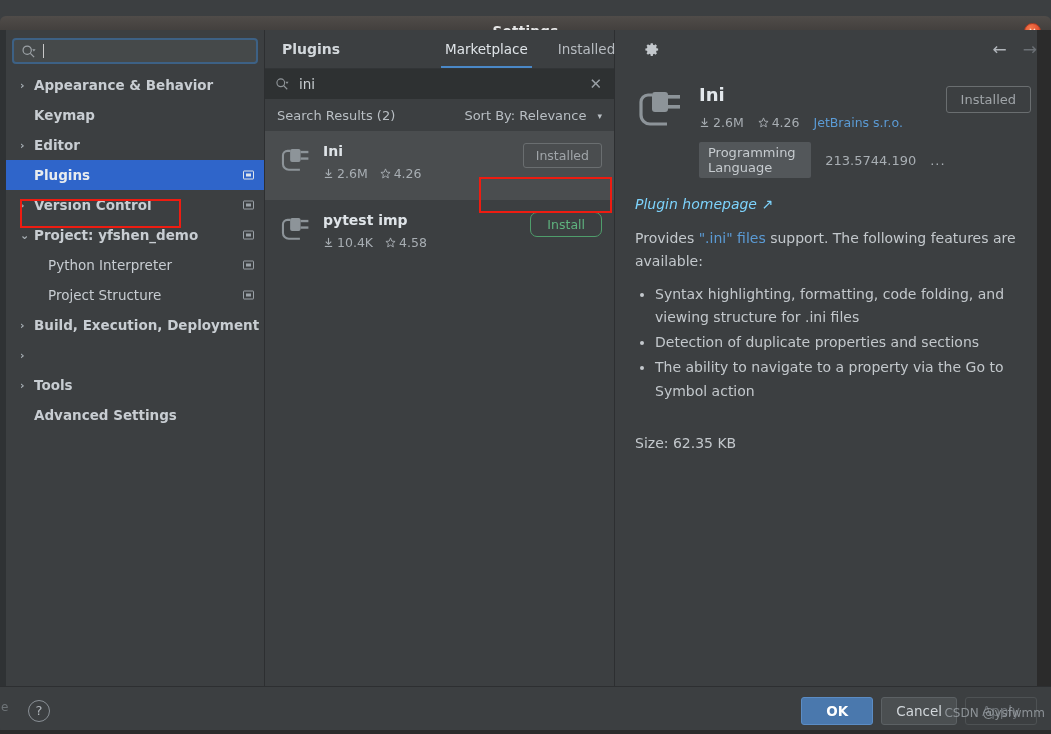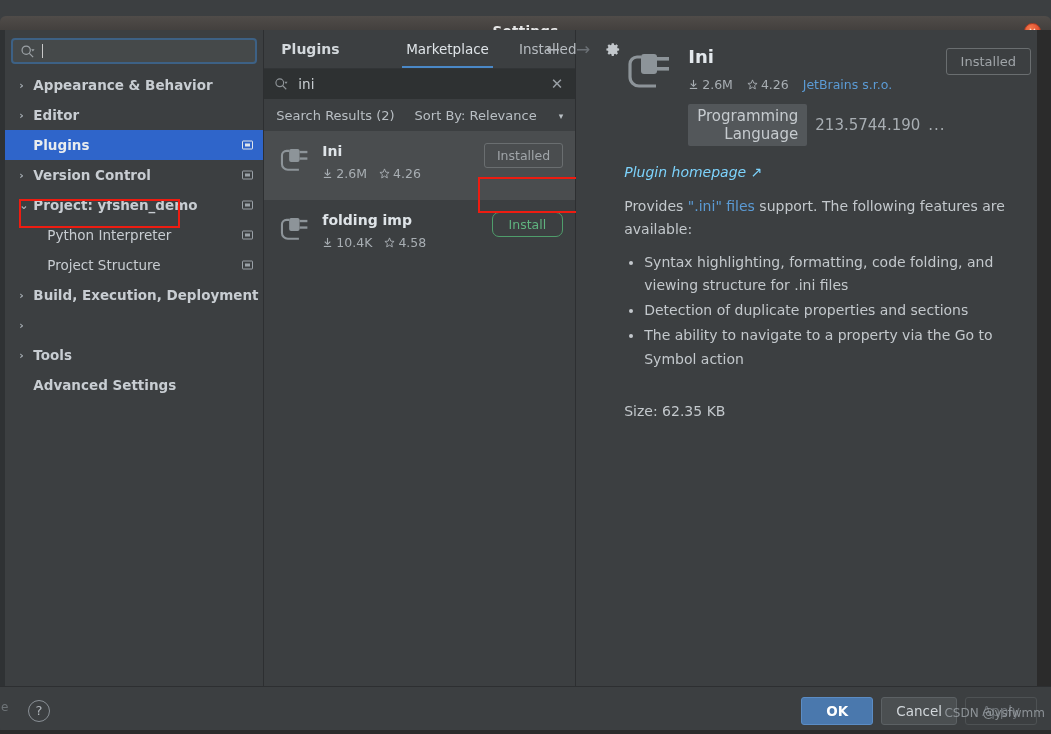--- a/index.html
+++ b/index.html
@@ -146,21 +146,21 @@
   .search-strip .clear {
     color: #9aa0a6; font-size: 15px; cursor: pointer; padding: 0 2px;
   }
   .results-strip {
     height: 32px; background: #3c3f41;
     display: flex; align-items: center; justify-content: space-between;
     padding: 0 12px 0 12px;
     color: #b9bfc4; font-size: 13px;
     font-family: "DejaVu Sans", sans-serif;
   }
-  .results-strip .sortby { display: flex; align-items: center; gap: 22px; cursor: pointer; }
+  .results-strip .sortby { display: flex; align-items: center; gap: 11px; cursor: pointer; }
   .results-strip .sortby .chev { font-size: 9px; position: relative; top: 1px; }
 
   .plugin-item {
     height: 69px; display: flex; align-items: flex-start;
     padding: 12px 12px 0 14px; position: relative; cursor: default;
   }
   .plugin-item.sel { background: #4a4d4f; }
   .plug-icon { width: 36px; flex: 0 0 36px; padding-top: 2px; }
   .plug-info { flex: 1; padding-left: 8px; }
   .plug-name {
@@ -190,21 +190,21 @@
     position: absolute; left: 214px; top: 147px;
     width: 133px; height: 36px;
     border: 2px solid #ee1c11; pointer-events: none;
   }
 
   
   .right {
     flex: 1; height: 100%;
     background: #3c3f41;
     position: relative;
-    display: flex; flex-direction: row;
+    display: flex; flex-direction: column;
   }
   .right-topbar {
     height: 38px; display: flex; align-items: center;
     justify-content: flex-start; padding: 0 14px;
     position: relative;
   }
   .tabs {
     position: absolute; left: -170px; top: 0;
     height: 38px; display: flex; align-items: center; gap: 30px;
   }
@@ -218,24 +218,23 @@
     font-family: "DejaVu Sans", sans-serif;
   }
   .detail-stats {
     margin-top: 10px; display: flex; align-items: center; gap: 14px;
     color: #a8aeb3; font-size: 12.5px;
     font-family: "DejaVu Sans", sans-serif;
   }
   .detail-stats span { display: inline-flex; align-items: center; gap: 3px; }
   .vendor { color: #5b9bd5; cursor: pointer; }
   .detail-tags {
-    margin-top: 12px; display: flex; align-items: center; gap: 8px;
-    font-size: 15px; color: #a8aeb3;
-    font-family: "DejaVu Sans", sans-serif;
-    text-align: right;
+    margin-top: 12px; display: flex; align-items: center; gap: 14px;
+    font-size: 13px; color: #a8aeb3;
+    font-family: "DejaVu Sans", sans-serif;
   }
   .tag-chip {
     background: #53575a; color: #c6cbcf; padding: 3px 9px; border-radius: 2px;
     cursor: pointer;
   }
   .tag-more { color: #a8aeb3; letter-spacing: 1px; cursor: pointer; }
   .btn-installed-lg {
     border: 1px solid #6a6e70; border-radius: 3px;
     background: transparent; color: #a0a5a9;
     font-size: 13px; padding: 5px 14px; cursor: pointer;
@@ -353,20 +352,24 @@
           </svg>
         </span>
         <span class="caret-line"></span>
         <input type="text" value="" style="">
       </div>
 
       <div class="tree">
           <div class="tree-row bold">
             <span class="arrow">›</span>
             <span class="label">Appearance &amp; Behavior</span>
+          </div>
+          <div class="tree-row bold">
+            <span class="arrow none"></span>
+            <span class="label">Keymap</span>
           </div>
           <div class="tree-row bold">
             <span class="arrow">›</span>
             <span class="label">Editor</span>
           </div>
           <div class="tree-row bold selected">
             <span class="arrow none"></span>
             <span class="label">Plugins</span>
             <span class="rowbadge"></span>
           </div>
@@ -461,21 +464,21 @@
             <button class="btn-installed">Installed</button>
           </div>
           <div class="plugin-item">
             <div class="plug-icon"><svg width="34" height="30" viewBox="0 0 52 46">
   <rect x="17" y="6" width="16" height="20" rx="3" fill="#8d9499"></rect>
   <rect x="33" y="9" width="12" height="3.6" fill="#8d9499"></rect>
   <rect x="33" y="19" width="12" height="3.6" fill="#8d9499"></rect>
   <path d="M17 9 h-4 a7 7 0 0 0 -7 7 v13 a9 9 0 0 0 9 9 h17" fill="none" stroke="#8d9499" stroke-width="3.2"></path>
 </svg></div>
             <div class="plug-info">
-              <div class="plug-name">folding imp</div>
+              <div class="plug-name">pytest imp</div>
               <div class="plug-meta">
                 <span>
                   <svg width="11" height="11" viewBox="0 0 12 12">
   <line x1="6" y1="1" x2="6" y2="7.5" stroke="#a8aeb3" stroke-width="1.2"></line>
   <polyline points="3,5 6,8 9,5" fill="none" stroke="#a8aeb3" stroke-width="1.2"></polyline>
   <line x1="2" y1="10.3" x2="10" y2="10.3" stroke="#a8aeb3" stroke-width="1.2"></line>
                   </svg>
                   <span>10.4K</span>
                 </span>
                 <span>

